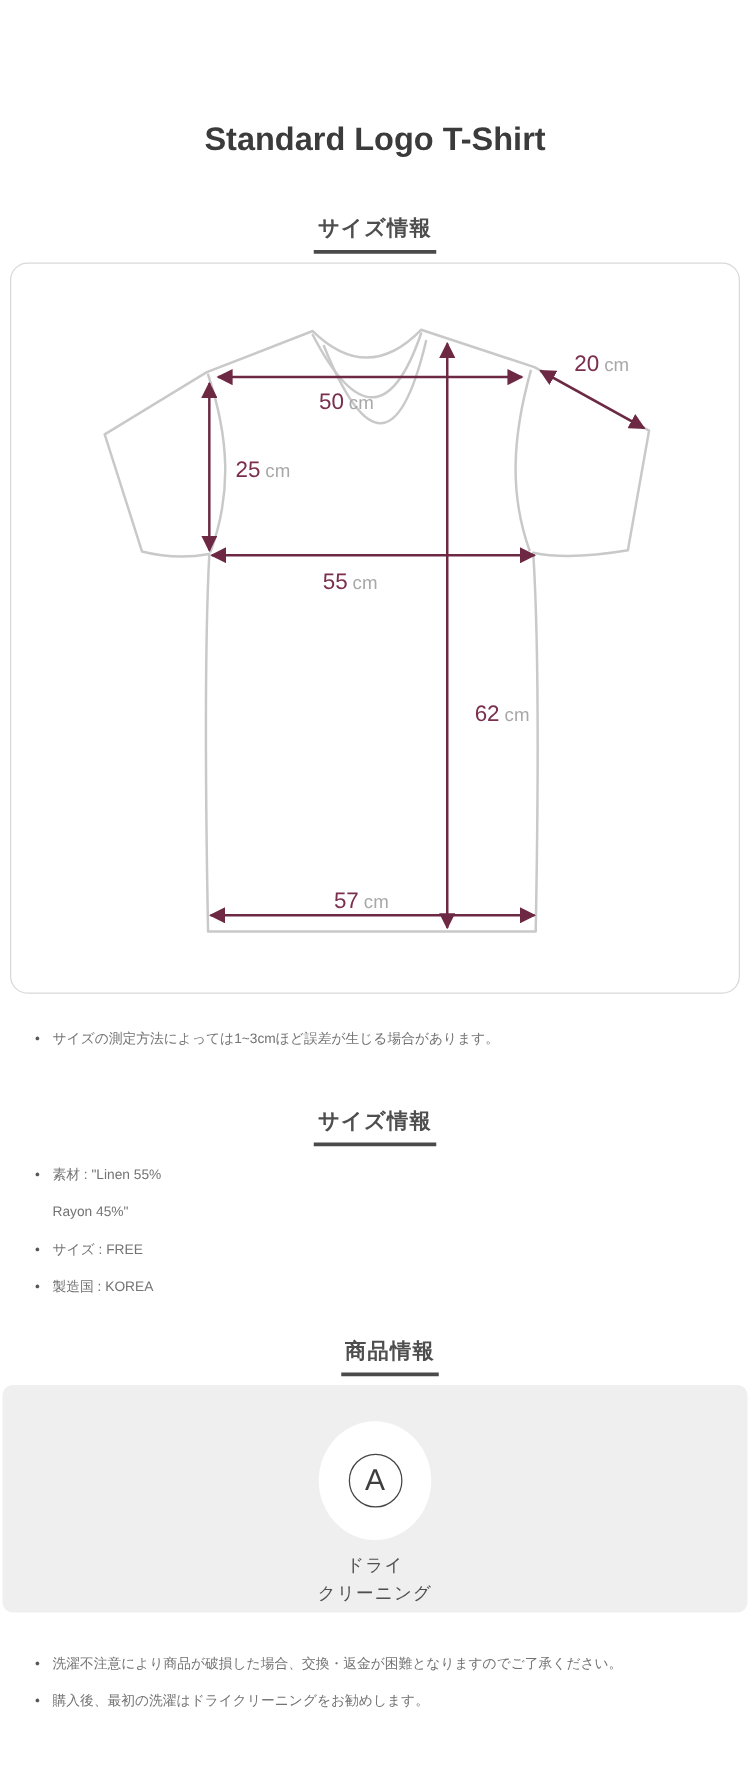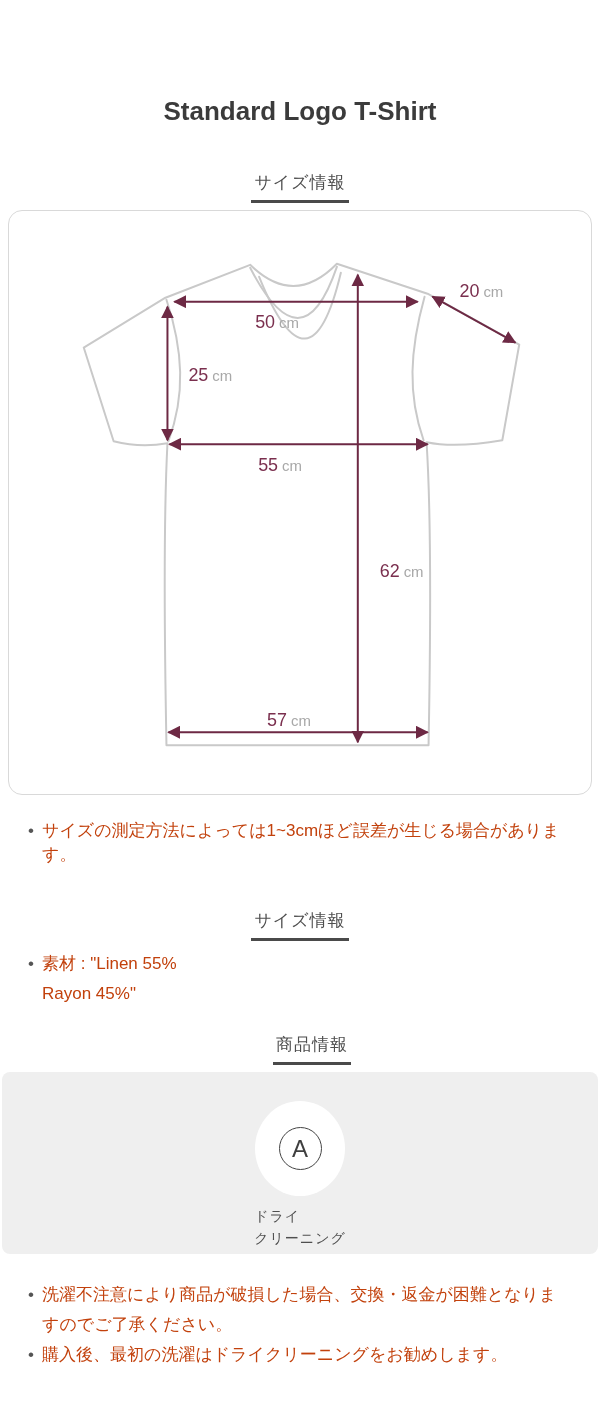--- a/index.html
+++ b/index.html
@@ -21,21 +21,21 @@
     font-weight:600;
     color:#3b3b3b;
   }
 
   
   .sec-head{text-align:center;margin-top:46px;}
   .sec-head .hd{
     display:inline-block;
     font-size:17px;
     line-height:20px;
-    font-weight:400;
+    font-weight:700;
     letter-spacing:1px;
     color:#4e4e4e;
     padding:0 3px 7px 3px;
     border-bottom:3px solid #4a4a4a;
   }
   .sec-head.tight{margin-top:44px;}
   .sec-head.tighter{margin-top:26px;padding-left:24px;}
 
   
   .diagram-box{
@@ -52,22 +52,22 @@
   .shirt-line{fill:none;stroke:#c9c9c9;stroke-width:2;stroke-linecap:round;}
   .mline{stroke:#6d2944;stroke-width:2;fill:none;}
   .mval{fill:#7a2f4e;font-size:18px;font-family:"Liberation Sans","DejaVu Sans",sans-serif;}
   .munit{fill:#a8a8a8;font-size:15px;font-family:"Liberation Sans","DejaVu Sans",sans-serif;}
 
   
   .notes{
     list-style:none;
     margin:24px 0 0 0;
     padding:0 36px 0 28px;
-    font-size:17px;
-    color:#c2410c;
+    font-size:11px;
+    color:#737373;
   }
   .notes li{
     position:relative;
     padding-left:14px;
     line-height:24px;
     margin:0 0 6px 0;
   }
   .notes li::before{
     content:"\2022";
     position:absolute;
@@ -101,21 +101,21 @@
     width:43px;height:43px;
     border:1.5px solid #444444;
     border-radius:50%;
     box-sizing:border-box;
     display:flex;align-items:center;justify-content:center;
     font-size:24px;
     color:#3f3f3f;
   }
   .care-label{
     margin-top:9px;
-    text-align:left;
+    text-align:center;
     font-size:14px;
     line-height:22px;
     letter-spacing:1px;
     color:#4f4f4f;
   }
 </style>
 </head>
 <body>
 
 <div class="page">
@@ -182,20 +182,22 @@
 
   <div class="sec-head tight">
     <span class="hd">サイズ情報</span>
   </div>
 
   <ul class="notes info-list">
     <li>
       <div>素材 : "Linen 55%</div>
       <div>Rayon 45%"</div>
     </li>
+    <li>サイズ : FREE</li>
+    <li>製造国 : KOREA</li>
   </ul>
 
   <div class="sec-head tighter">
     <span class="hd">商品情報</span>
   </div>
 
   <div class="care-box">
     <div class="care-ellipse">
       <div class="care-circle">
         <span>A</span>

